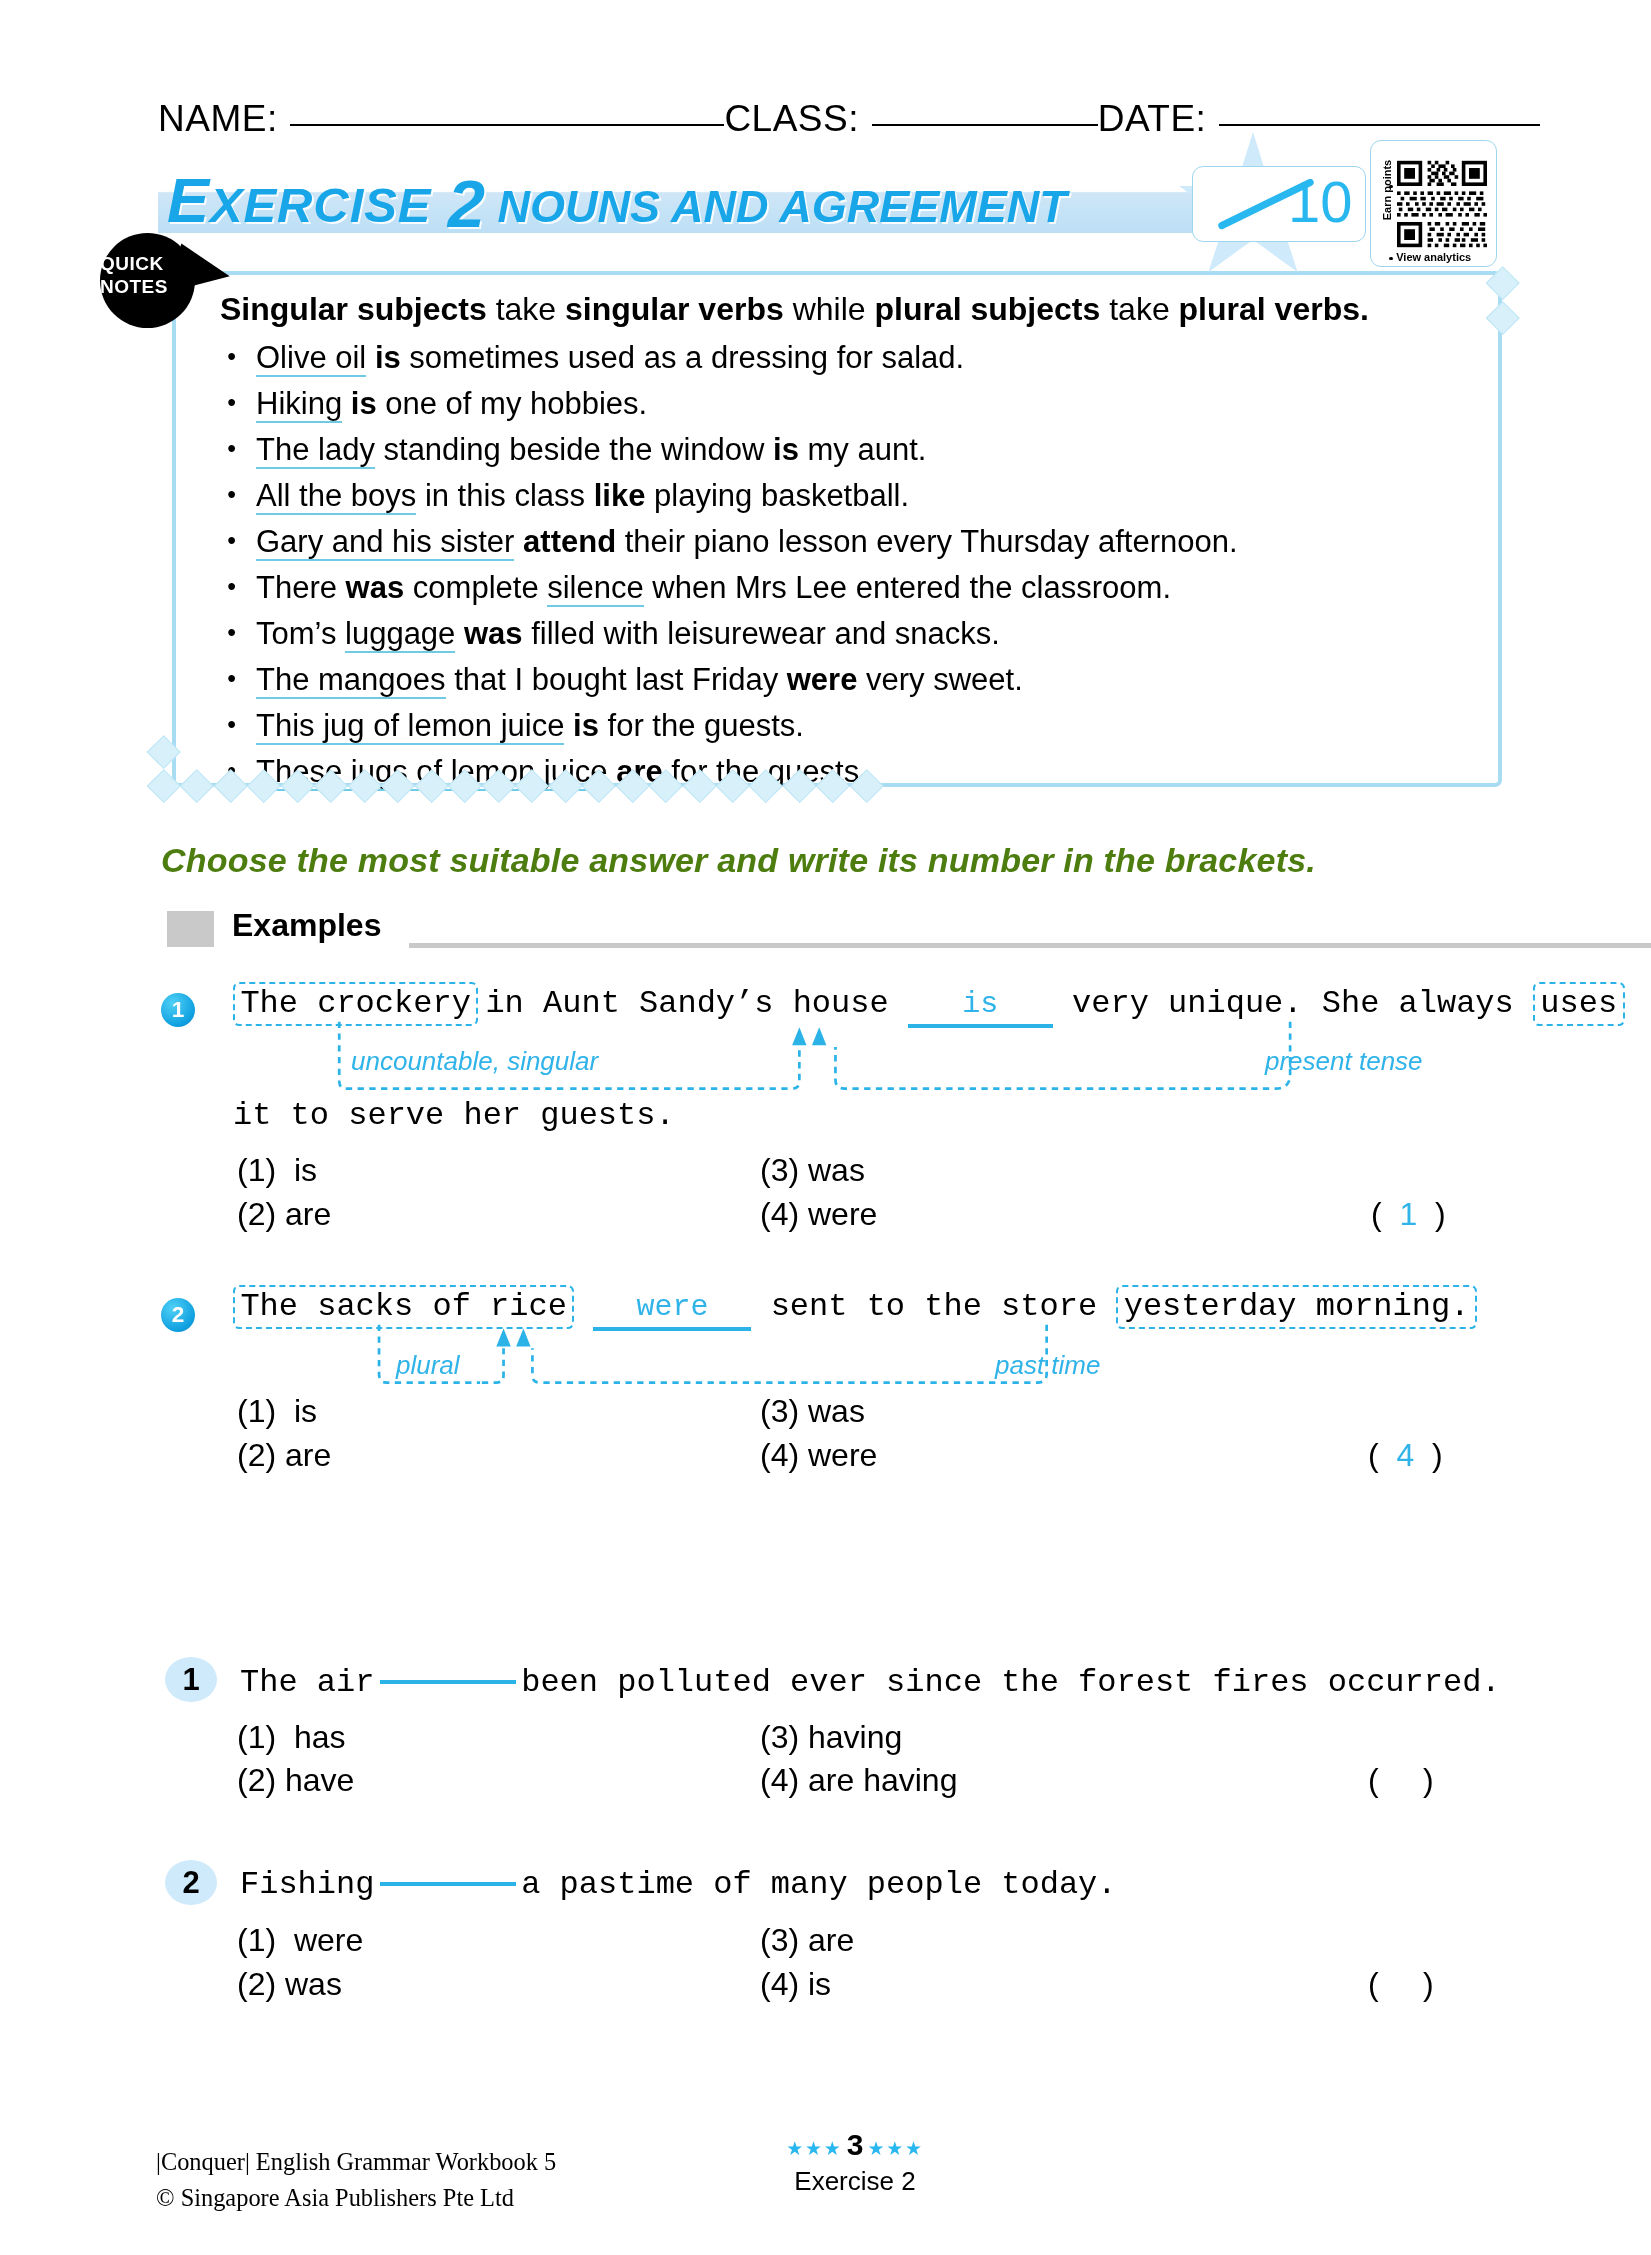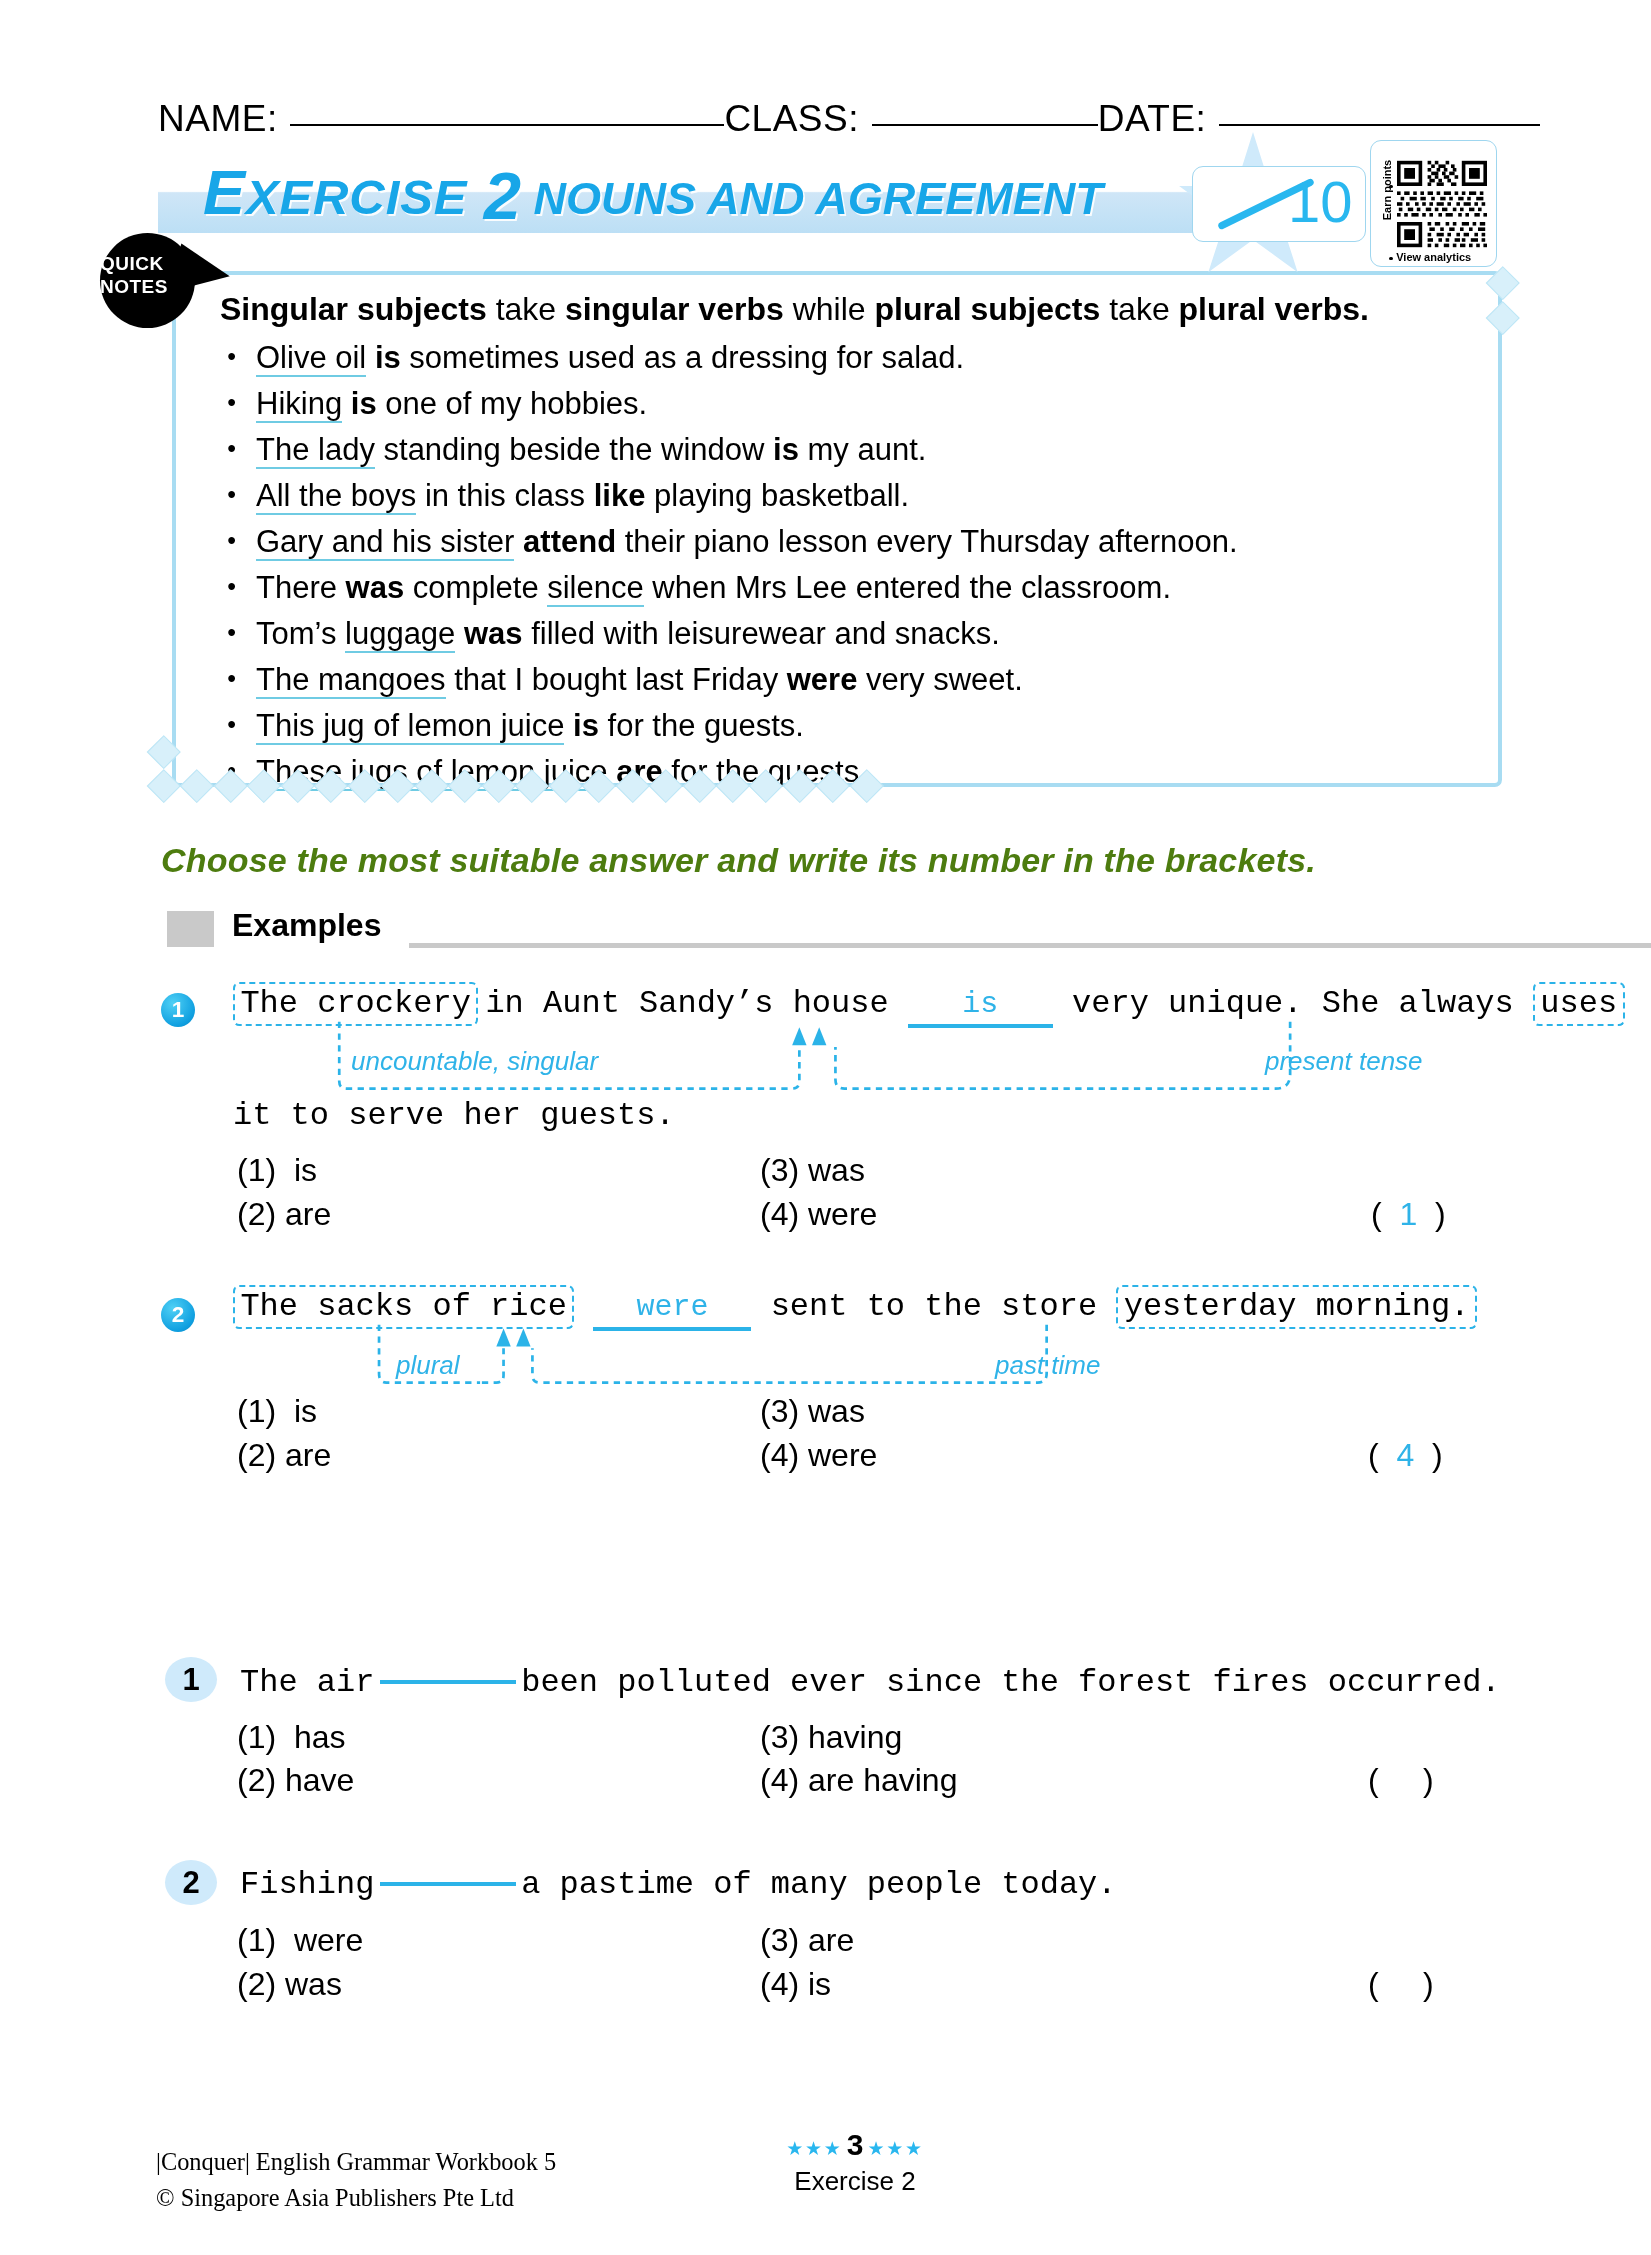--- a/index.html
+++ b/index.html
@@ -29,28 +29,27 @@
   .rule-date{width:321px;}
   .gap-a{width:43px;}
   .gap-b{width:41px;}
 
   
   .banner{
     position:absolute;left:158px;top:168px;width:1185px;height:65px;
     background:linear-gradient(to bottom,#ffffff 0%,#ffffff 36%,#cfe6f7 38%,#bcdff5 100%);
   }
   .banner-text{
-    position:absolute;left:167px;top:152px;
+    position:absolute;left:167px;top:160px;
     font-family:"Liberation Sans", sans-serif;
     font-weight:bold;font-style:italic;
     color:#18a6e8;
     white-space:nowrap;
     text-shadow:1.8px 1.8px 0 rgba(255,255,255,.9);
     z-index:6;
-    margin-left:36px;
   }
   .ex-word{font-size:49px;letter-spacing:0.9px;}
   .ex-word .cap{font-size:63px;}
   .ex-num{font-size:67px;font-weight:bold;margin:0 12.7px 0 16.3px;position:relative;top:5.4px;}
   .ex-topic{font-size:45px;letter-spacing:0px;}
   .ex-topic .cap{font-size:45px;}
 
   
   .star{
     position:absolute;left:1176px;top:132px;width:154px;height:154px;

